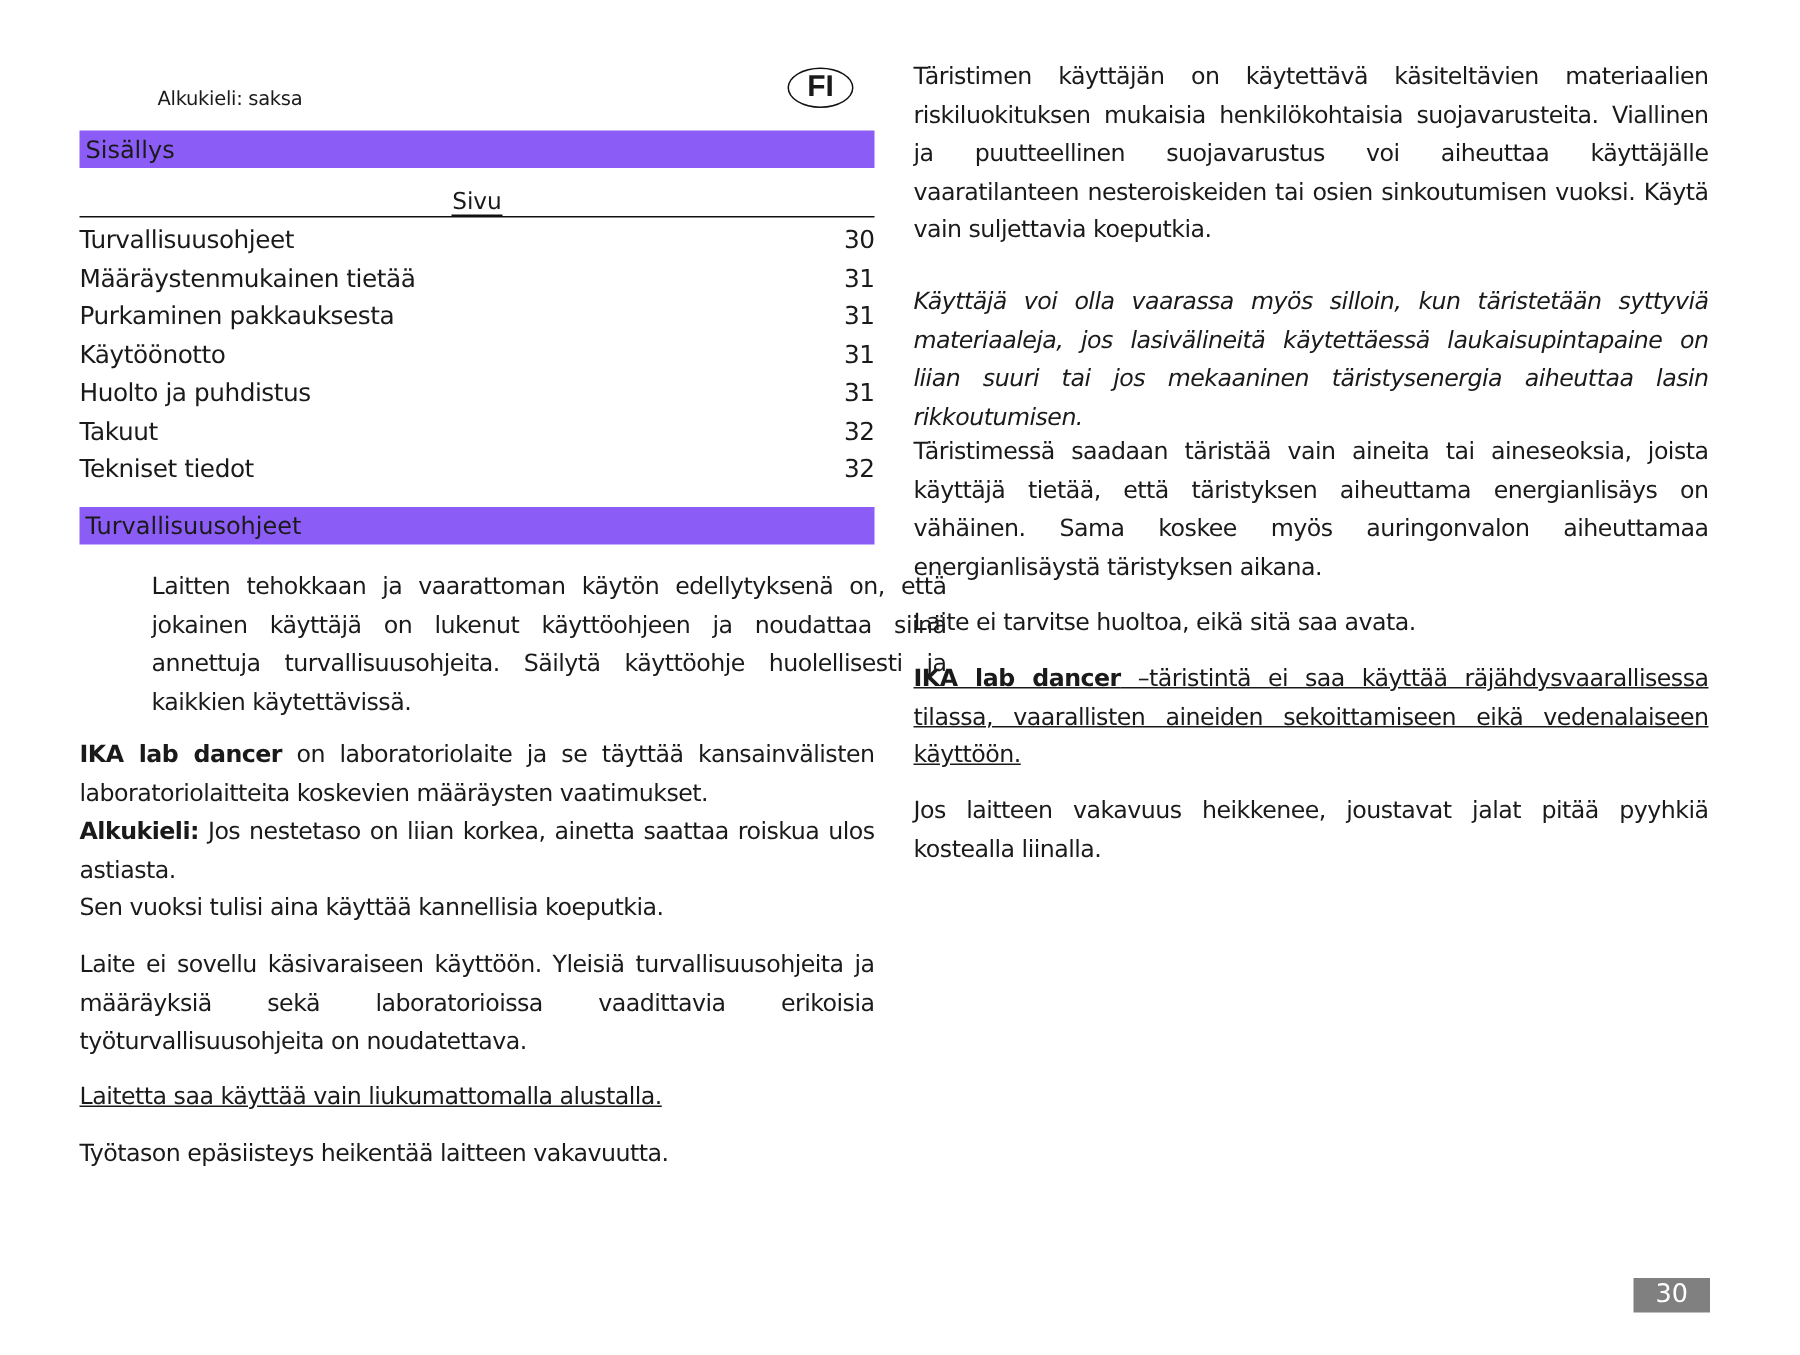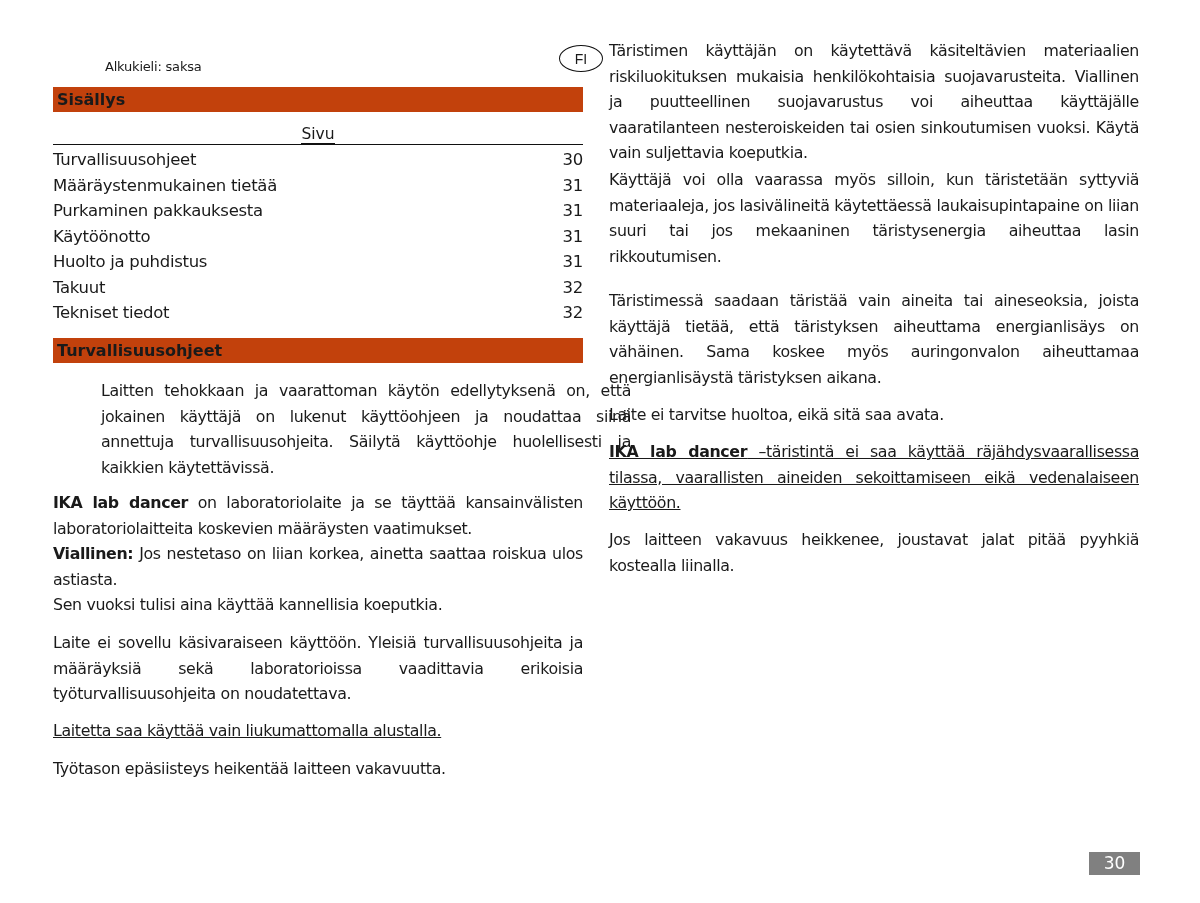--- a/index.html
+++ b/index.html
@@ -12,32 +12,32 @@
     position: absolute; top: 0; width: 530px;
   }
   .col-left { left: 53px; }
   .col-right { left: 609px; }
 
   .origin {
     position: absolute; top: 59px; left: 16px;
     font-size: 13px; letter-spacing: -0.2px; margin-left: 36px;
   }
   .lang-badge {
-    position: absolute; top: 45px; left: 506px;
+    position: absolute; top: 45px; left: 472px;
     width: 44px; height: 27px;
     border: 1.6px solid #111; border-radius: 50%;
     box-sizing: border-box;
     display: flex; align-items: center; justify-content: center;
-    font-weight: normal; font-size: 14px;
+    font-weight: bold; font-size: 20px;
     font-family: "Liberation Sans", sans-serif;
   }
   .section-bar {
     position: absolute; left: 0; width: 530px; height: 25px;
-    background: #c2410c;
-    font-weight: bold; font-size: 16px;
+    background: #8b5cf6;
+    font-weight: normal; font-size: 16px;
     line-height: 25px; padding-left: 4px; box-sizing: border-box;
   }
   .toc-head {
     position: absolute; top: 124px; left: 0; width: 530px;
     border-bottom: 1.2px solid #111;
     text-align: center; font-size: 15.5px; height: 20px; line-height: 20px;
   }
   .toc-head span { border-bottom: 1.2px solid #111; }
   .toc {
     position: absolute; top: 147px; left: 0; width: 530px;
@@ -102,29 +102,29 @@
     <div class="toc-row">
         <span>Tekniset tiedot</span>
         <span>32</span>
       </div>
   </div>
 
   <div class="section-bar" style="top:338px;">Turvallisuusohjeet</div>
 
   <p class="para" style="top:378px;margin-left:48px;">Laitten tehokkaan ja vaarattoman käytön edellytyksenä on, että jokainen käyttäjä on lukenut käyttöohjeen ja noudattaa siinä annettuja turvallisuusohjeita. Säilytä käyttöohje huolellisesti ja kaikkien käytettävissä.</p>
 
-  <p class="para" style="top:490px;"><b>IKA lab dancer</b><span> on laboratoriolaite ja se täyttää kansainvälisten laboratoriolaitteita koskevien määräysten vaatimukset.</span><br><b>Viallinen:</b><span> Jos nestetaso on liian korkea, ainetta saattaa roiskua ulos astiasta.</span><br><span>Sen vuoksi tulisi aina käyttää kannellisia koeputkia.</span></p>
+  <p class="para" style="top:490px;"><b>IKA lab dancer</b><span> on laboratoriolaite ja se täyttää kansainvälisten laboratoriolaitteita koskevien määräysten vaatimukset.</span><br><b>Alkukieli:</b><span> Jos nestetaso on liian korkea, ainetta saattaa roiskua ulos astiasta.</span><br><span>Sen vuoksi tulisi aina käyttää kannellisia koeputkia.</span></p>
 
   <p class="para" style="top:630px;">Laite ei sovellu käsivaraiseen käyttöön. Yleisiä turvallisuusohjeita ja määräyksiä sekä laboratorioissa vaadittavia erikoisia työturvallisuusohjeita on noudatettava.</p>
   <p class="para" style="top:718px;text-decoration:underline;">Laitetta saa käyttää vain liukumattomalla alustalla.</p>
   <p class="para" style="top:756px;">Työtason epäsiisteys heikentää laitteen vakavuutta.</p>
 </div>
 
 <div class="col col-right">
   <p class="para" style="top:38px;">Täristimen käyttäjän on käytettävä käsiteltävien materiaalien riskiluokituksen mukaisia henkilökohtaisia suojavarusteita. Viallinen ja puutteellinen suojavarustus voi aiheuttaa käyttäjälle vaaratilanteen nesteroiskeiden tai osien sinkoutumisen vuoksi. Käytä vain suljettavia koeputkia.</p>
-  <p class="para" style="top:167px;">Käyttäjä voi olla vaarassa myös silloin, kun täristetään syttyviä materiaaleja, jos lasivälineitä käytettäessä laukaisupintapaine on liian suuri tai jos mekaaninen täristysenergia aiheuttaa lasin rikkoutumisen.</p>
+  <p class="para" style="top:188px;font-style:italic;">Käyttäjä voi olla vaarassa myös silloin, kun täristetään syttyviä materiaaleja, jos lasivälineitä käytettäessä laukaisupintapaine on liian suuri tai jos mekaaninen täristysenergia aiheuttaa lasin rikkoutumisen.</p>
   <p class="para" style="top:288px;">Täristimessä saadaan täristää vain aineita tai aineseoksia, joista käyttäjä tietää, että täristyksen aiheuttama energianlisäys on vähäinen. Sama koskee myös auringonvalon aiheuttamaa energianlisäystä täristyksen aikana.</p>
   <p class="para" style="top:402px;">Laite ei tarvitse huoltoa, eikä sitä saa avata.</p>
   <p class="para" style="top:439px;text-decoration:underline;"><b>IKA lab dancer</b><span> –täristintä ei saa käyttää räjähdysvaarallisessa tilassa, vaarallisten aineiden sekoittamiseen eikä vedenalaiseen käyttöön.</span></p>
   <p class="para" style="top:527px;">Jos laitteen vakavuus heikkenee, joustavat jalat pitää pyyhkiä kostealla liinalla.</p>
 </div>
 
 <div class="page-num">30</div>
 
 </body></html>

